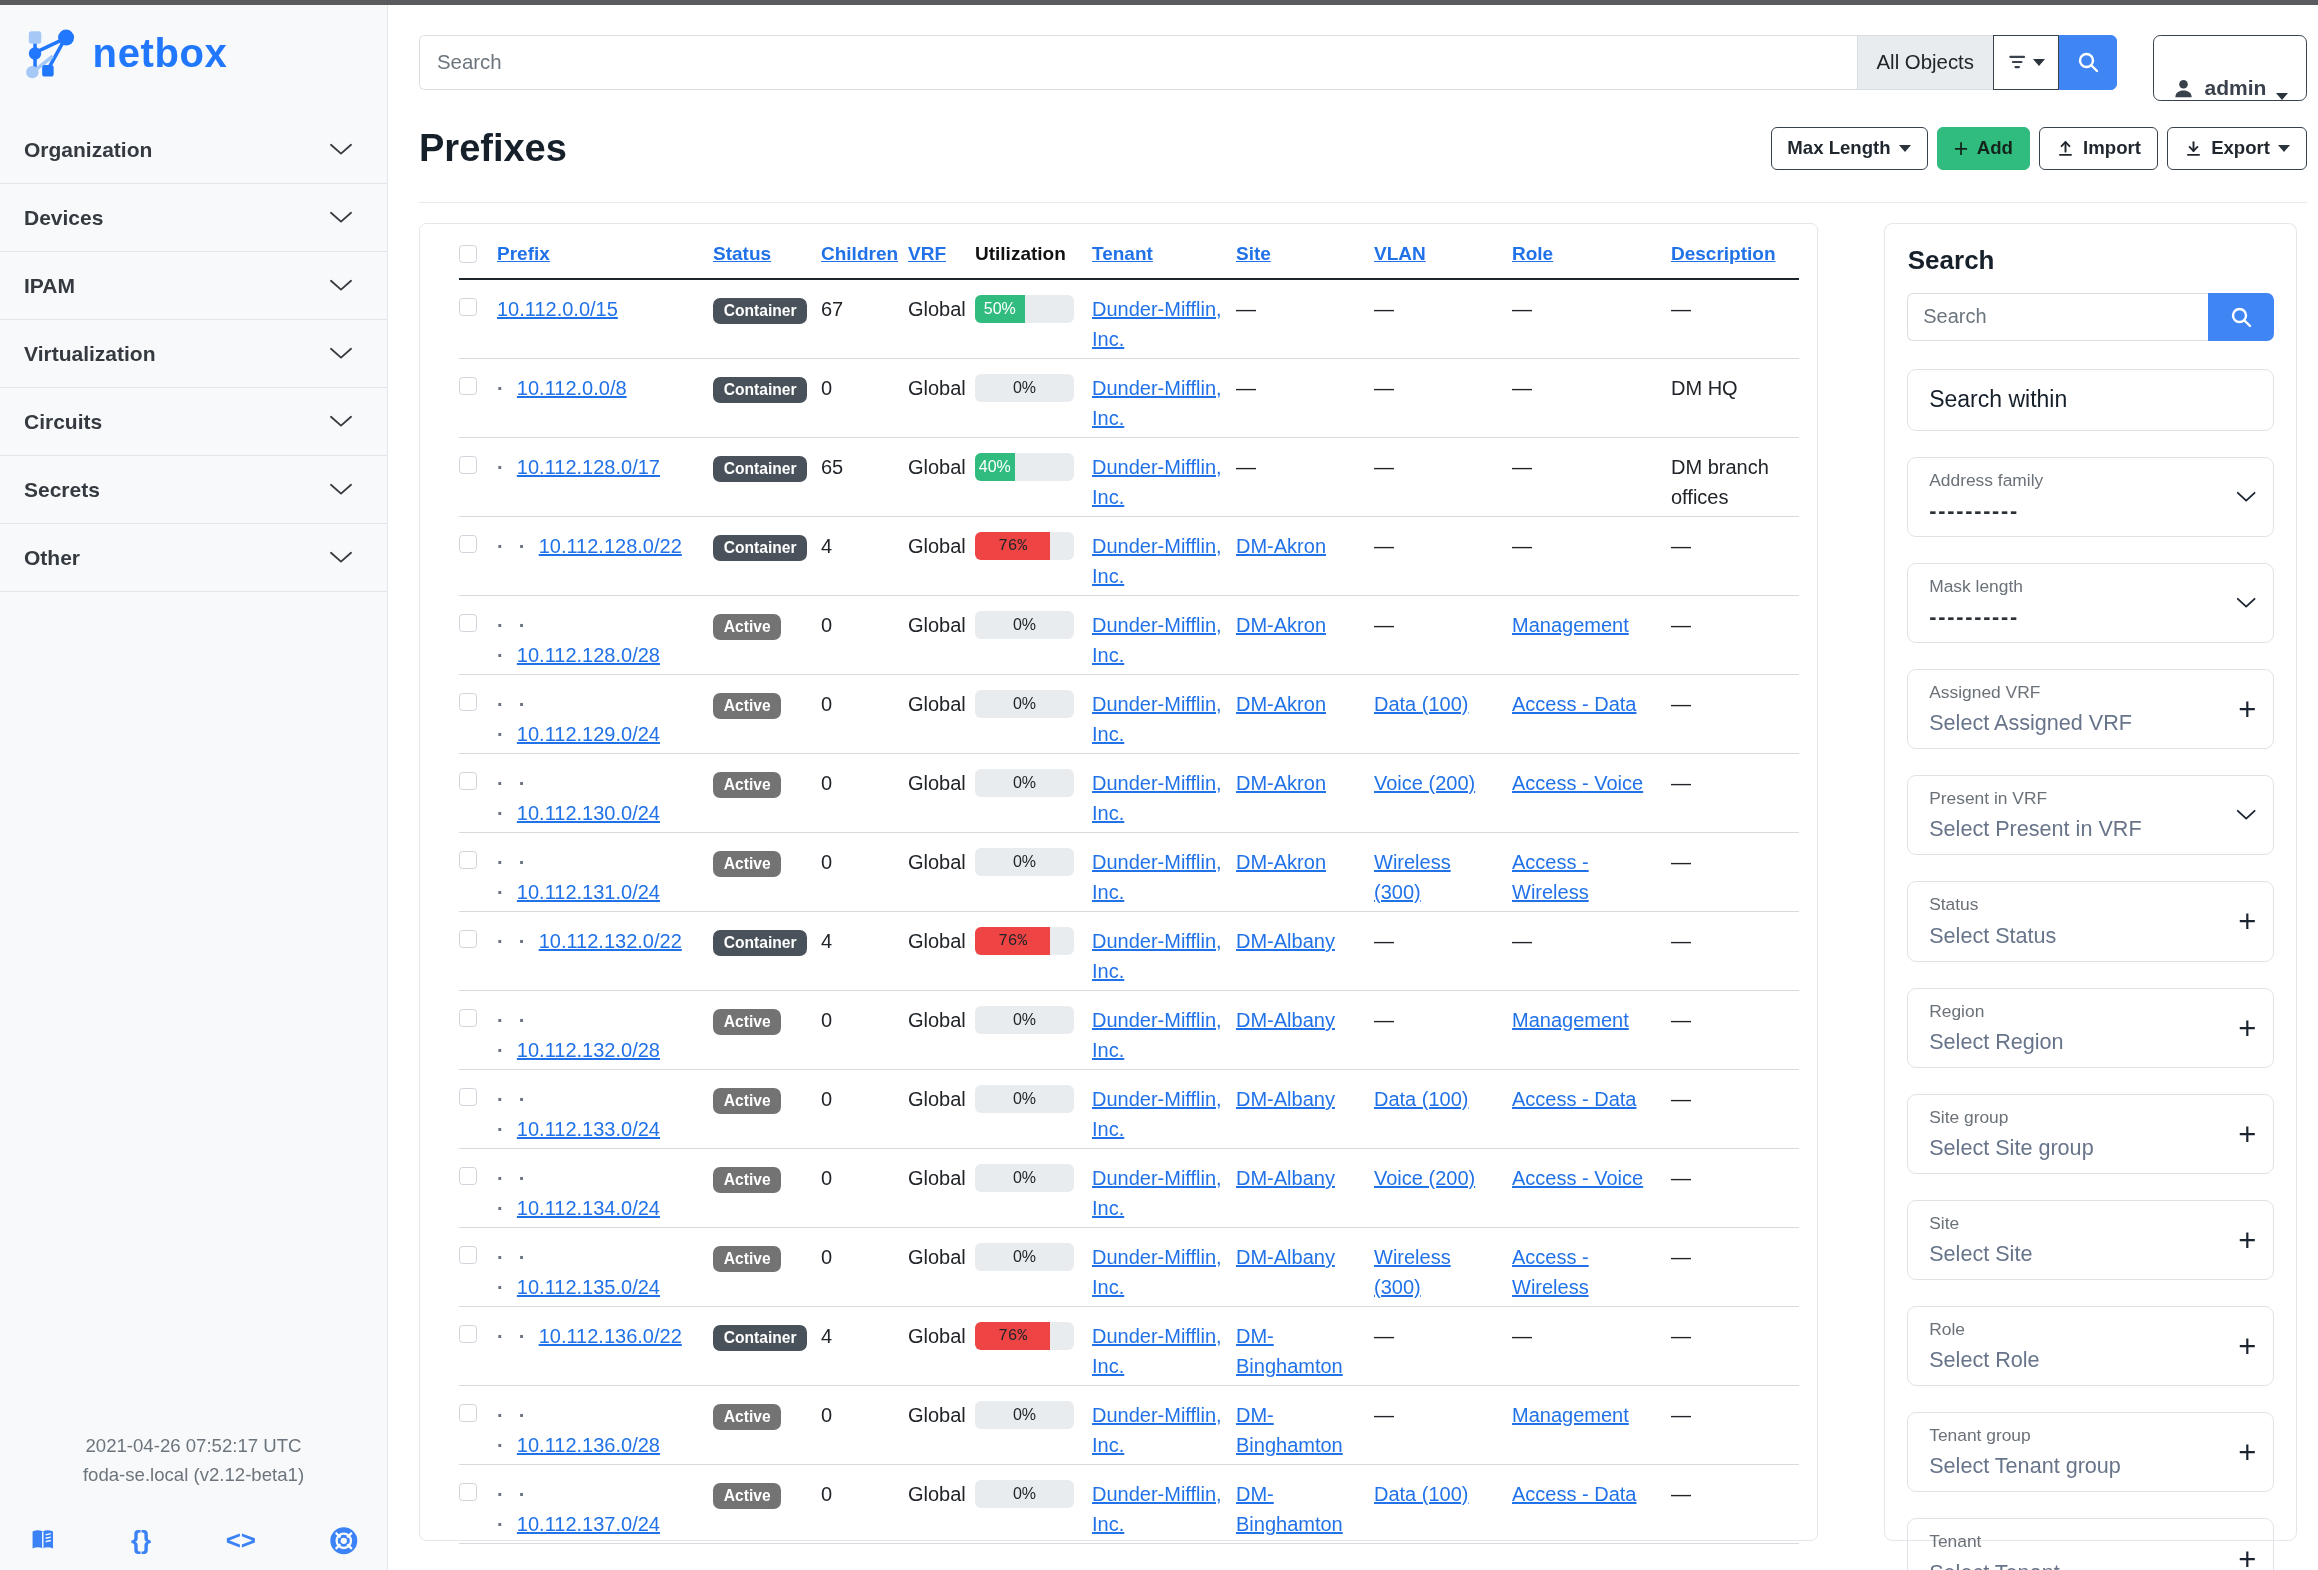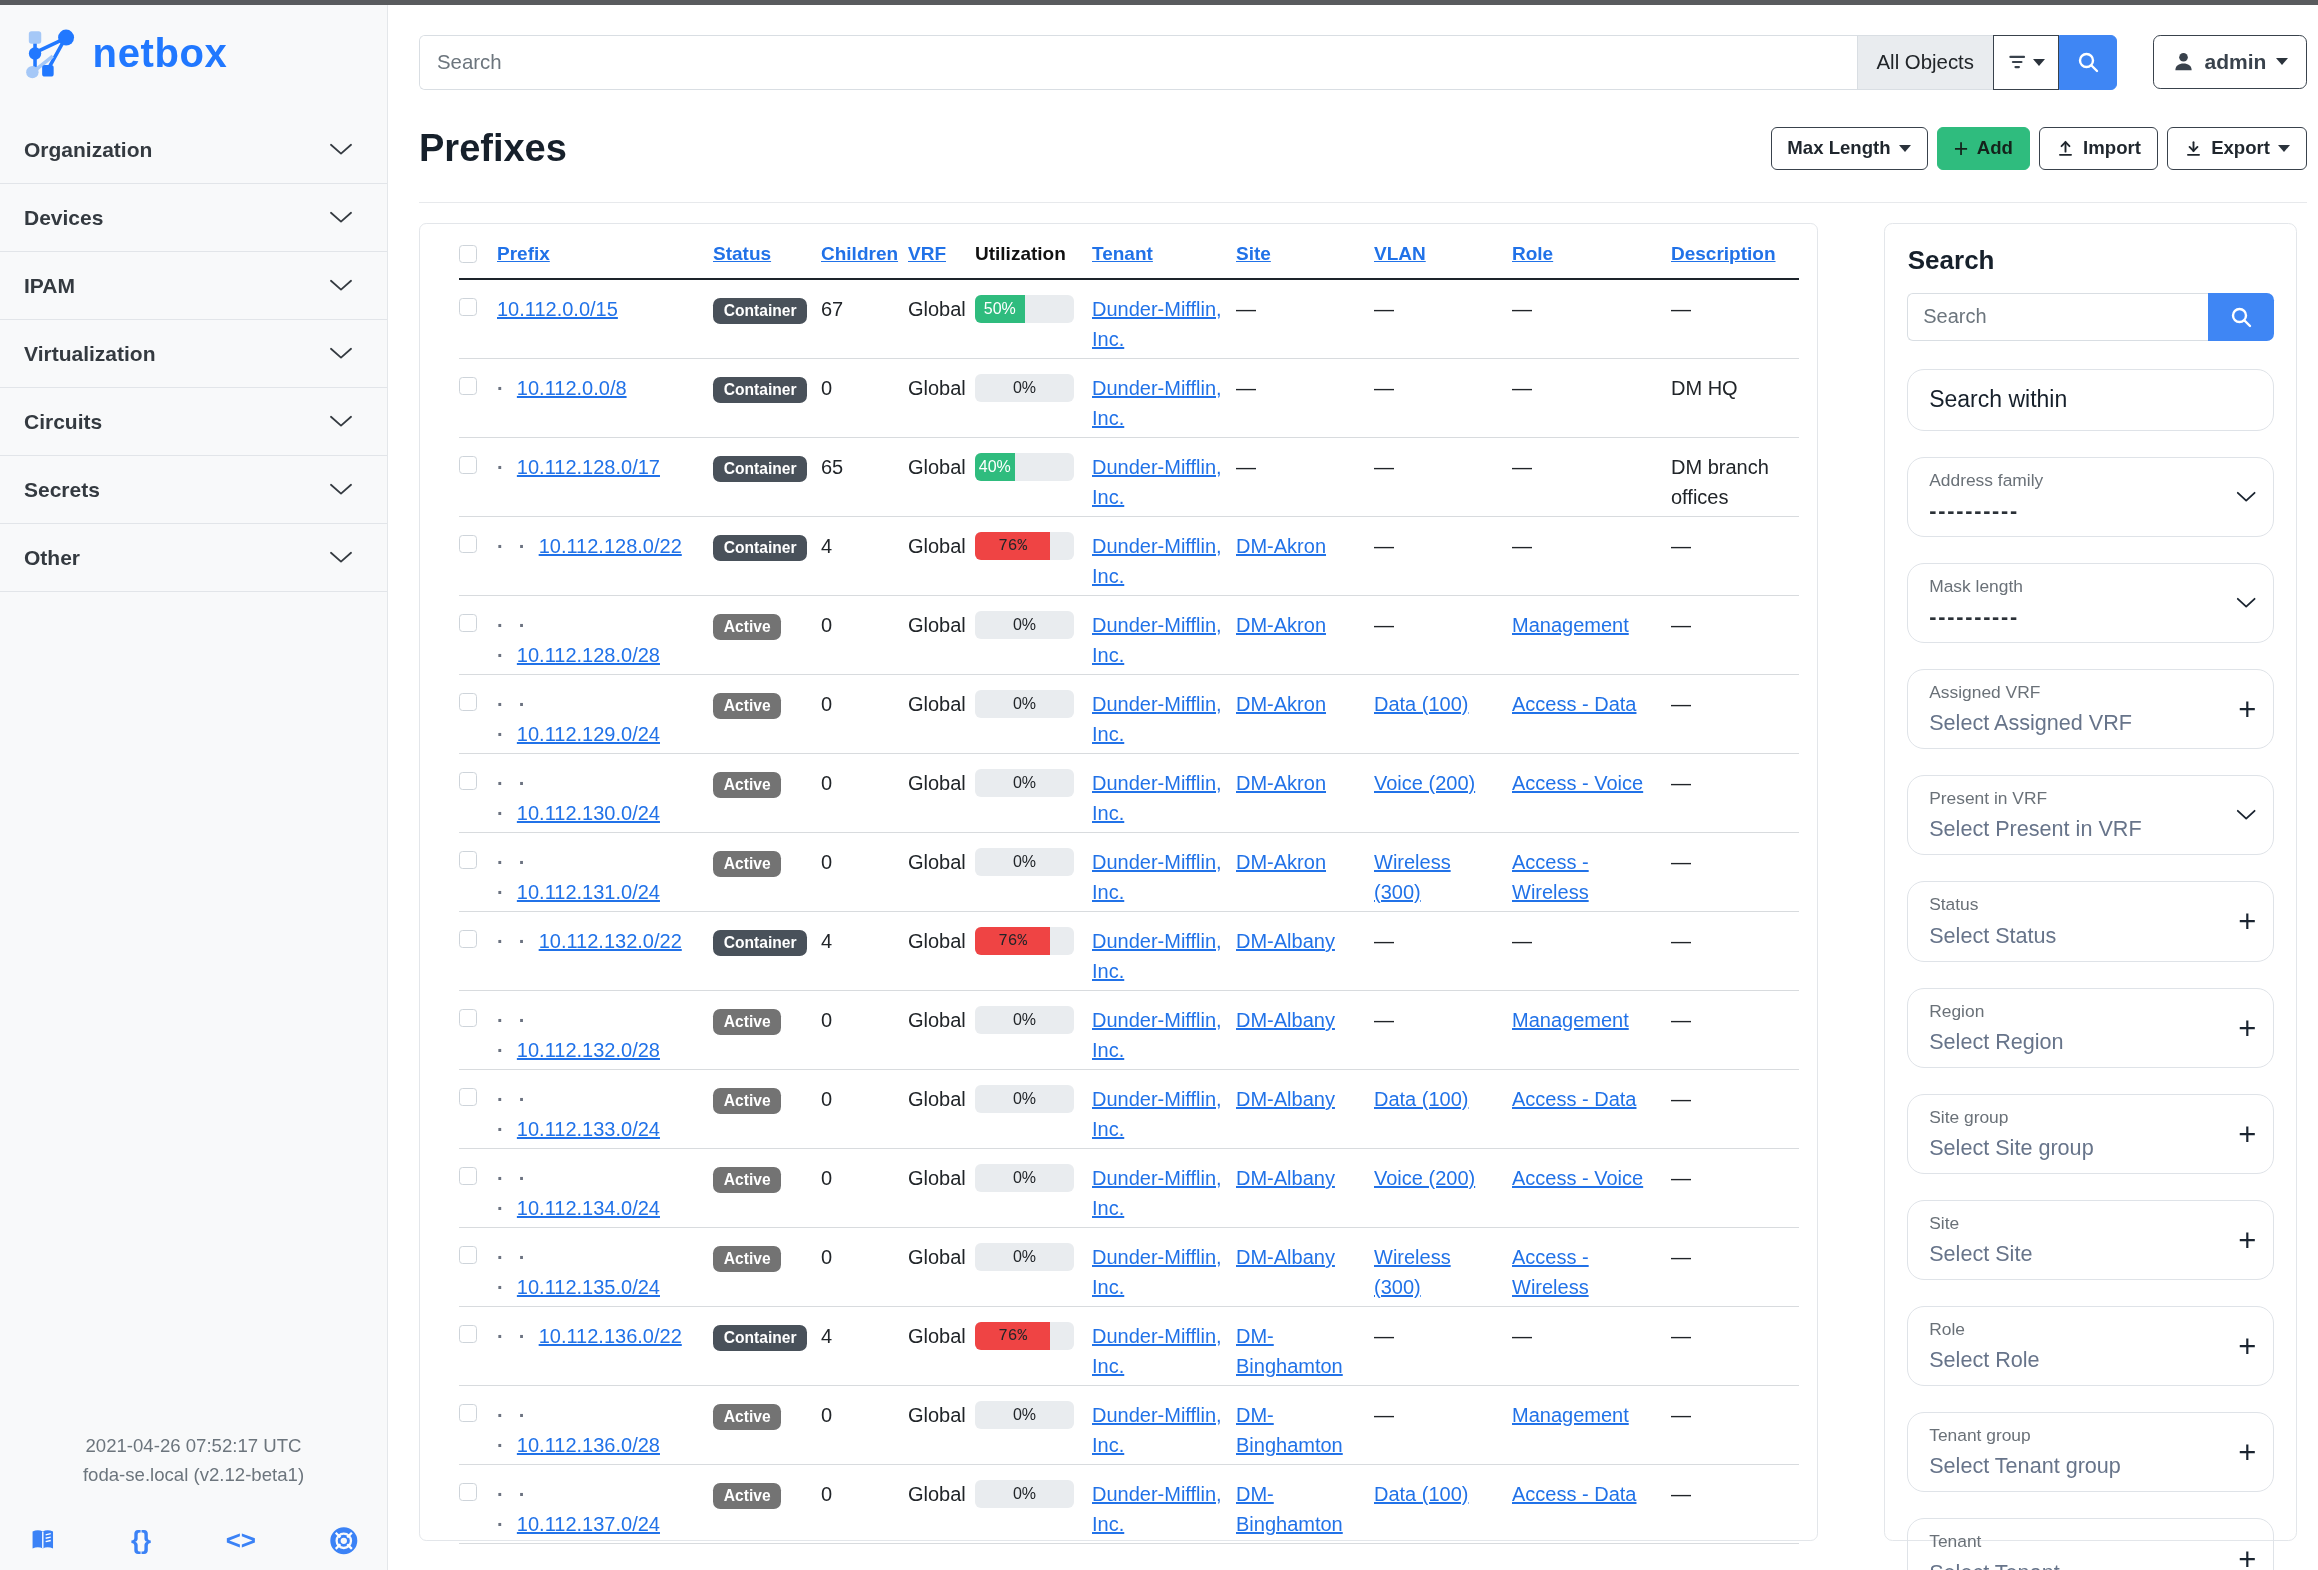--- a/index.html
+++ b/index.html
@@ -31,22 +31,22 @@
     border-radius:6px 0 0 6px; overflow:hidden; background:#fff; }
   .sfield input { flex:1; border:0; outline:none; font-size:20.4px; padding:0 17px;
     font-family:inherit; color:#212529; }
   .sfield input::placeholder { color:#6c757d; }
   .scope { background:#e9ecef; display:flex; align-items:center; padding:0 19px;
     font-size:20.4px; color:#212529; border-left:1.2px solid #d9dee3; }
   .filter-btn { width:66px; background:#fff; border:1.8px solid #39424c; display:flex;
     align-items:center; justify-content:center; gap:4.8px; cursor:pointer; }
   .search-btn { width:58px; background:#3f86f4; border:1.8px solid #3f86f4; border-radius:0 6px 6px 0;
     display:flex; align-items:center; justify-content:center; cursor:pointer; }
-  .admin-btn { height:54px; border:1.8px solid #39424c; border-radius:7.2px; background:#fff;
-    display:flex; align-items:center; gap:9.6px; padding:0 18px; font-size:21px; font-weight:600;
+  .admin-btn { height:66px; border:1.8px solid #39424c; border-radius:7.2px; background:#fff;
+    display:flex; align-items:flex-end; gap:9.6px; padding:0 18px; font-size:21px; font-weight:600;
     color:#39424c; cursor:pointer; }
 
   .page-head { display:flex; align-items:center; padding:35px 12px 0 31px; }
   .page-title { font-size:38px; font-weight:700; color:#16202b; }
   .actions { margin-left:auto; display:flex; gap:9.6px; }
   .btn { height:43px; display:inline-flex; align-items:center; gap:8.4px; padding:0 15.6px;
     border-radius:6px; font-size:18.6px; font-weight:600; cursor:pointer; background:#fff;
     border:1.8px solid #39424c; color:#1f262d; }
   .btn-green { background:#2fbc7e; border-color:#2fbc7e; color:#14231b; }
   .divider { height:1.2px; background:#e7e9ec; margin:32px 12px 0 31px; }
@@ -95,21 +95,21 @@
   
   .fpanel { width:413px; min-width:413px; margin-left:66px; border:1.2px solid #e3e6ea;
     border-radius:8.4px; padding:17px 21.6px; height:1318px; }
   .fpanel-title { font-size:26px; font-weight:700; color:#16202b; margin:3.6px 0 17px 1.2px; }
   .psearch { display:flex; height:48px; }
   .psearch input { flex:1; border:1.2px solid #d9dee3; border-right:0; border-radius:6px 0 0 6px;
     font-size:20px; padding:0 15.6px; outline:none; font-family:inherit; }
   .psearch input::placeholder { color:#6c757d; }
   .psearch-btn { width:66px; background:#3f86f4; border:0; border-radius:0 7.2px 7.2px 0;
     display:flex; align-items:center; justify-content:center; cursor:pointer; }
-  .fbox { position:relative; border:1.2px solid #dfe3e8; border-radius:17px; margin-top:26px;
+  .fbox { position:relative; border:1.2px solid #dfe3e8; border-radius:9px; margin-top:26px;
     min-height:61px; padding:12px 54px 12px 21.6px; }
   .fbox.first { margin-top:27.6px; display:flex; align-items:center; min-height:62px; }
   .fbox .flabel { font-size:17.4px; color:#6a7178; }
   .fbox .fval { margin-top:7.2px; font-size:21.6px; color:#212529; }
   .fbox .fval.muted { color:#67748a; }
   .fbox .fval.dashes { font-weight:600; letter-spacing:1.8px; color:#2b3137; }
   .fbox .fval.plain-big { margin-top:0; font-size:23px; color:#16202b; }
   .fcontrol { position:absolute; right:17px; top:50%; transform:translateY(-50%);
     font-size:31px; font-weight:400; color:#1a2430; line-height:1; }
   .caret { display:inline-block; width:0; height:0; border-left:6px solid transparent;

